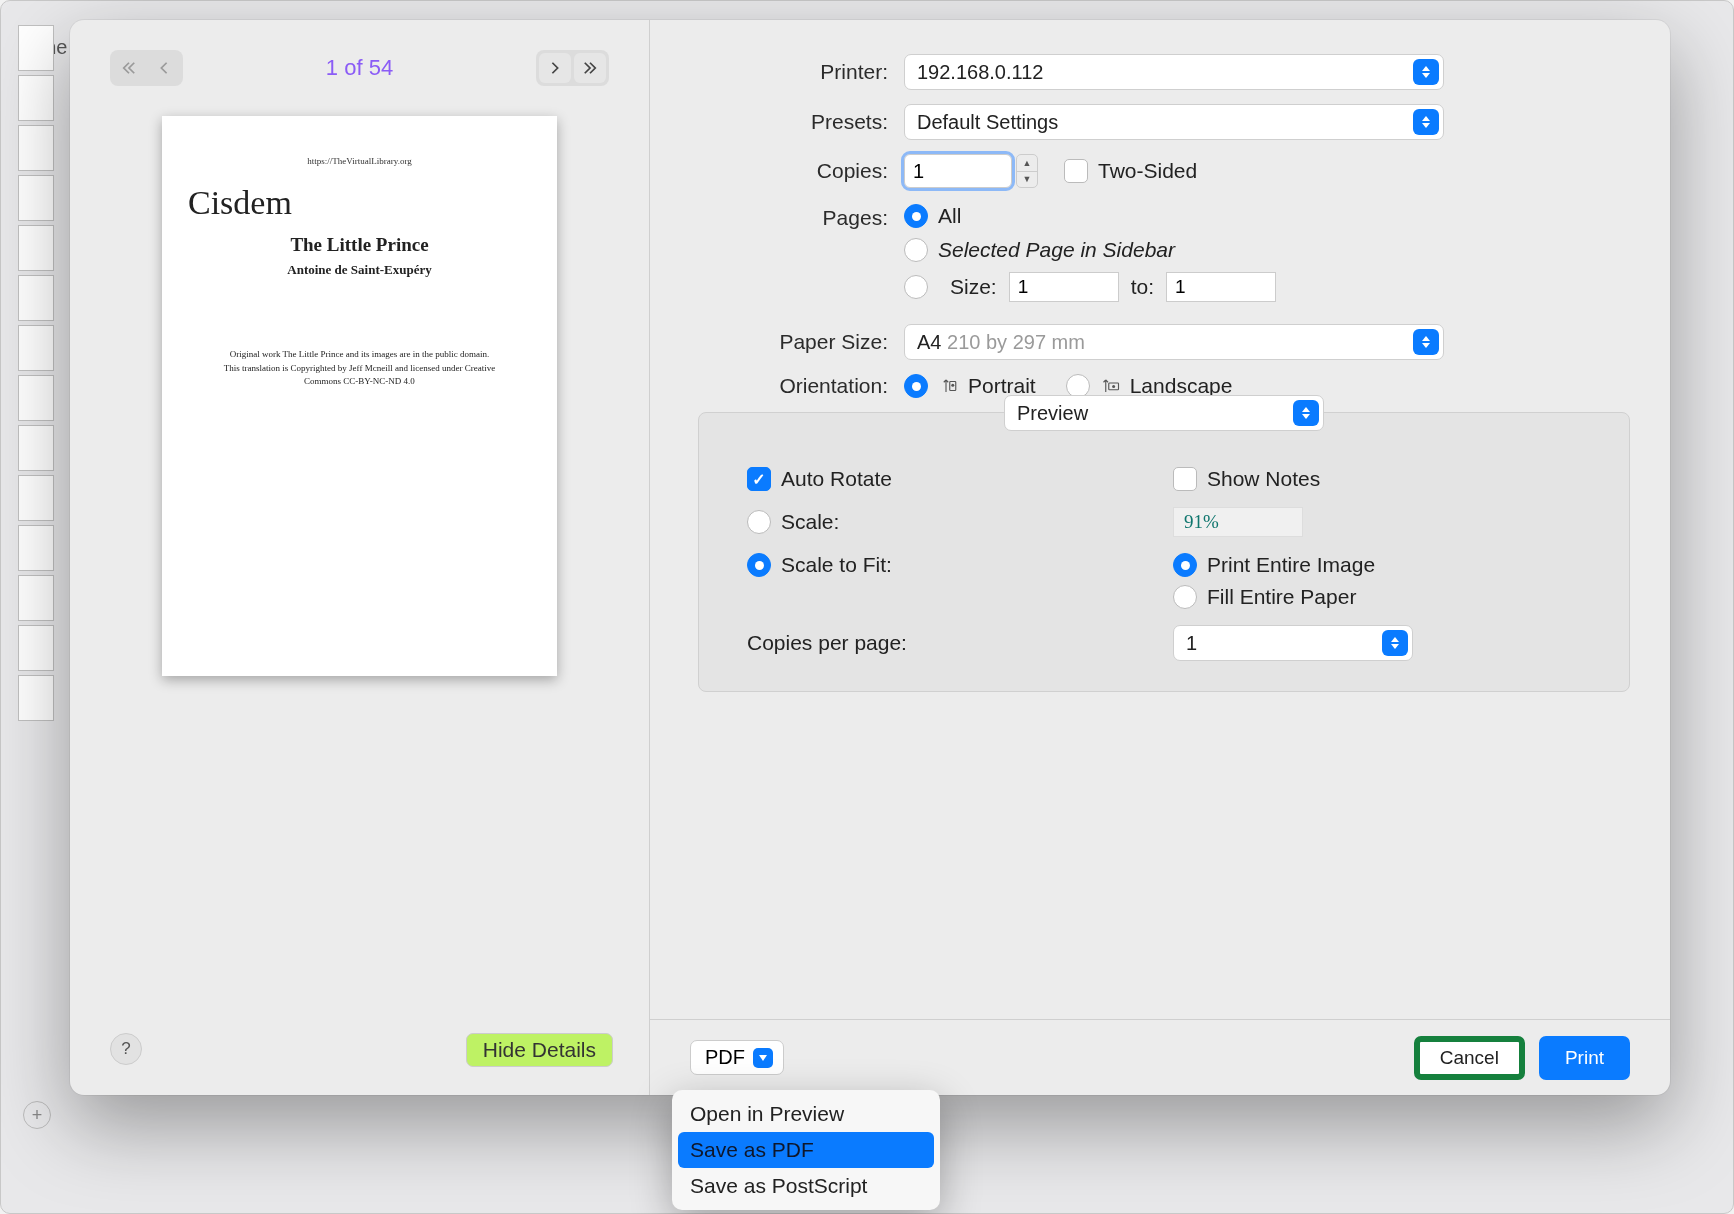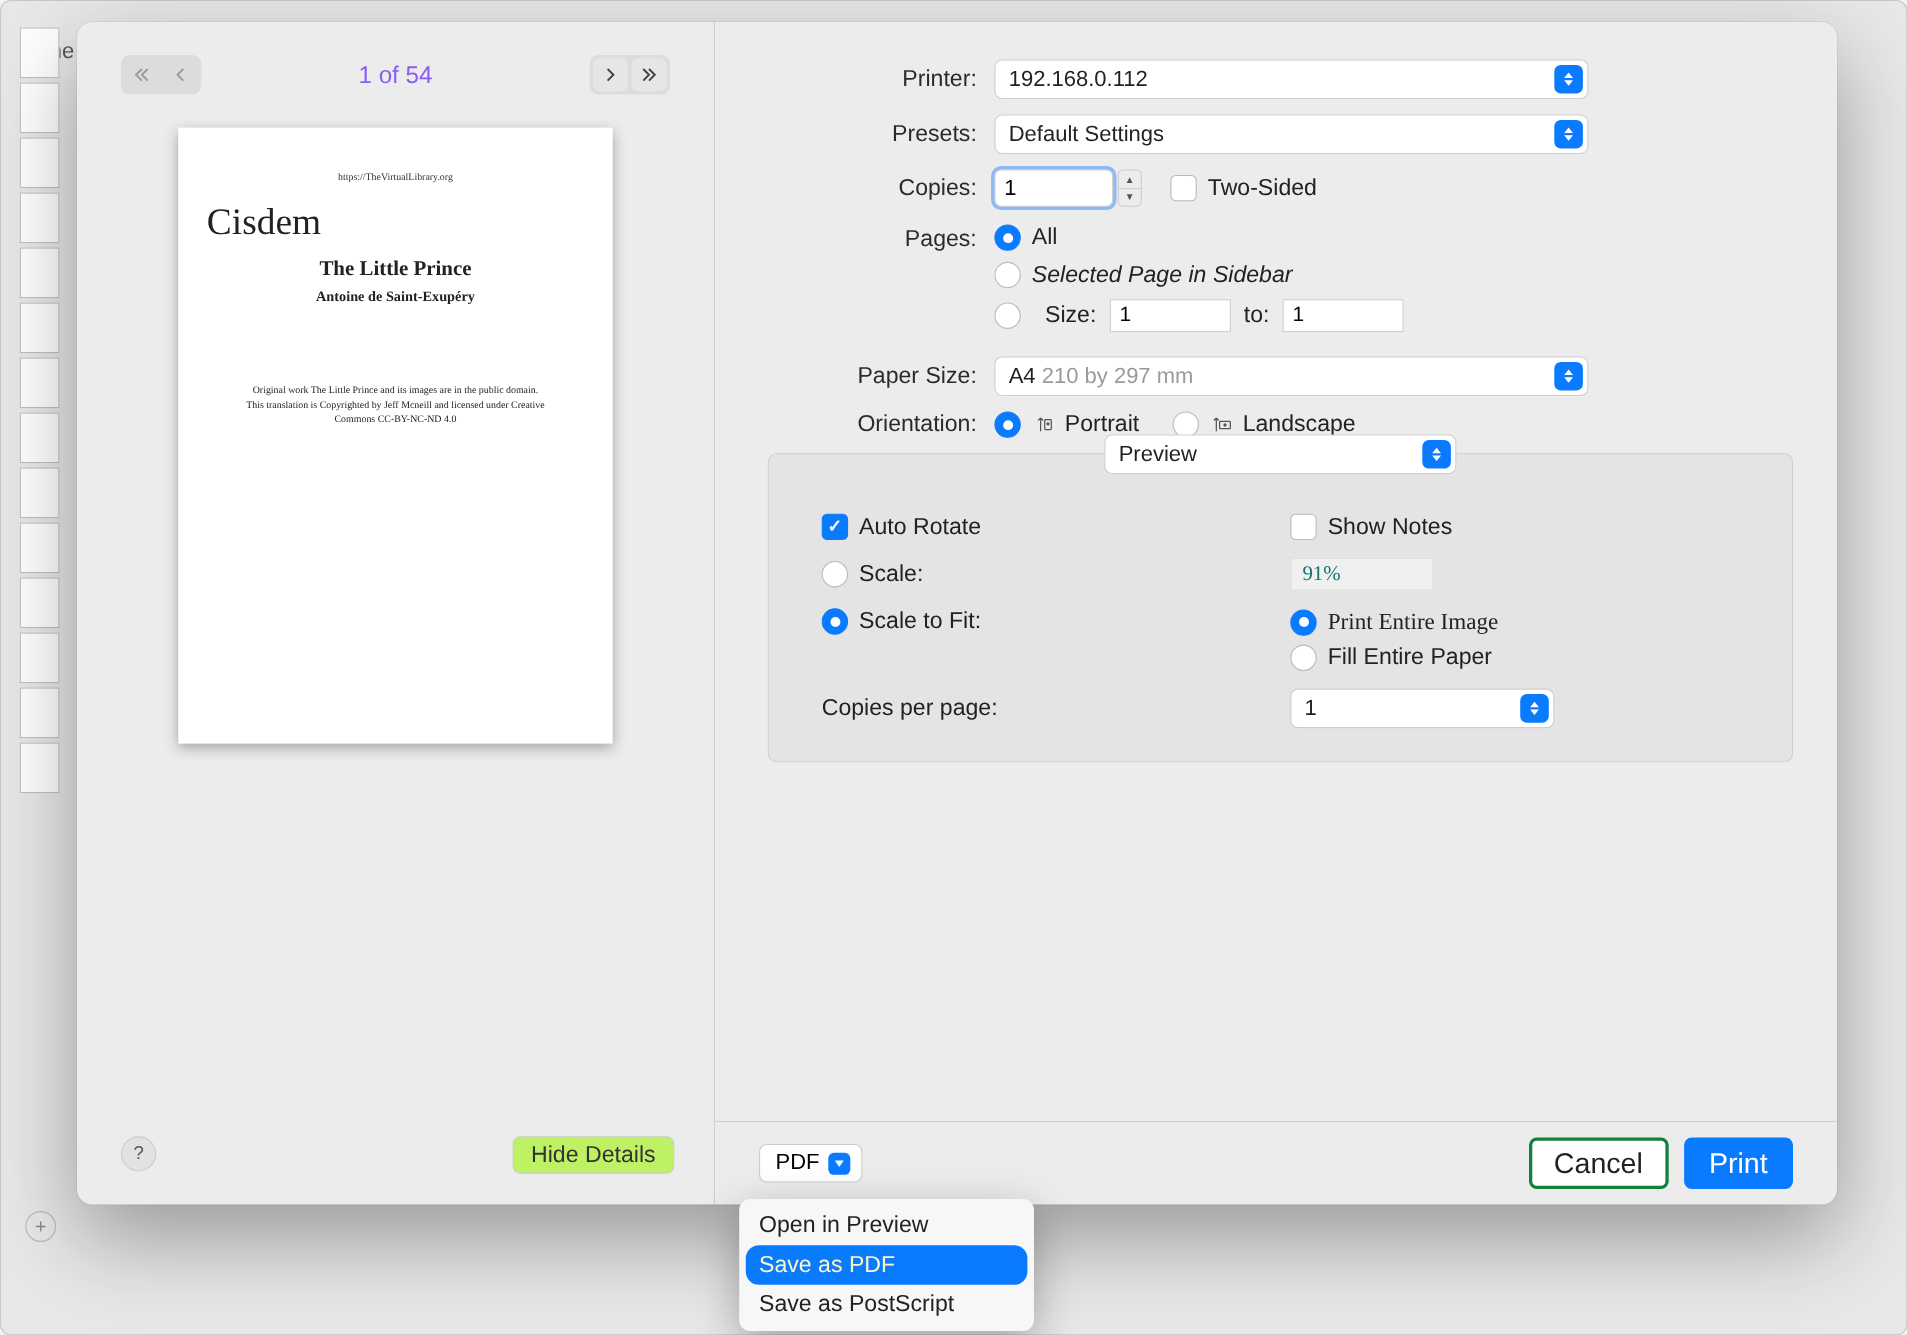--- a/index.html
+++ b/index.html
@@ -200,36 +200,36 @@
     display:flex;align-items:center;padding:0 40px;
   }
   .pdf-btn{
     background:#fff;border:1px solid #ccc;border-radius:7px;
     padding: 5px 10px 5px 14px;font-size:20px;
     display:flex;align-items:center;gap:8px;
   }
   .pdf-btn .drop{width:20px;height:20px;background:#0a7bff;border-radius:5px;display:flex;align-items:center;justify-content:center;}
   .pdf-btn .drop::after{content:'';width:0;height:0;border-left:4px solid transparent;border-right:4px solid transparent;border-top:6px solid #fff;}
   .btn{
-    background:#fff;border:3px solid #15803d;border-radius:7px;
-    padding:5px 20px;font-size:26px;color:#222;
+    background:#fff;border:6px solid #15803d;border-radius:7px;
+    padding:5px 20px;font-size:19px;color:#222;
   }
   .btn.primary{background:#0a7bff;color:#fff;border-color:#0a7bff;}
   .pdf-menu{
     position:absolute; left: 672px; top: 1090px;
     width: 268px; background:#f7f7f7;
     border-radius: 10px;
     box-shadow: 0 12px 40px rgba(0,0,0,0.3);
     padding: 6px 6px;
     z-index: 100;
   }
   .pdf-menu-item{
     padding: 6px 12px; font-size:21px;color:#222;border-radius:6px;
   }
-  .pdf-menu-item.hl{background:#0a7bff;color:#fef9c3;border-radius:12px;}
+  .pdf-menu-item.hl{background:#0a7bff;color:#0f172a;}
   .orient-icon{display:inline-flex;align-items:center;gap:2px;margin-right:8px;color:#555;font-size:14px;}
   .orient-icon svg{width:22px;height:18px;}
 </style>
 </head>
 <body>
 
 <div class="bg-window">
   <div style="position:absolute;left:32px;top:35px;font-size:20px;color:#555;">The</div>
   <div class="bg-sidebar">
     <div class="thumb-mini"></div>
@@ -408,21 +408,21 @@
         </div>
         <div class="cell">
           <div class="scale-input">91%</div>
         </div>
 
         <div class="cell" style="align-self:start;">
           <div class="radio selected"></div>
           <span>Scale to Fit:</span>
         </div>
         <div>
-          <div class="cell" style="margin-bottom:8px;font-family:Liberation Serif, serif;">
+          <div class="cell" style="margin-bottom:8px;">
             <div class="radio selected"></div>
             <span>Print Entire Image</span>
           </div>
           <div class="cell">
             <div class="radio"></div>
             <span>Fill Entire Paper</span>
           </div>
         </div>
 
         <div class="cell" style="grid-column:1;">

